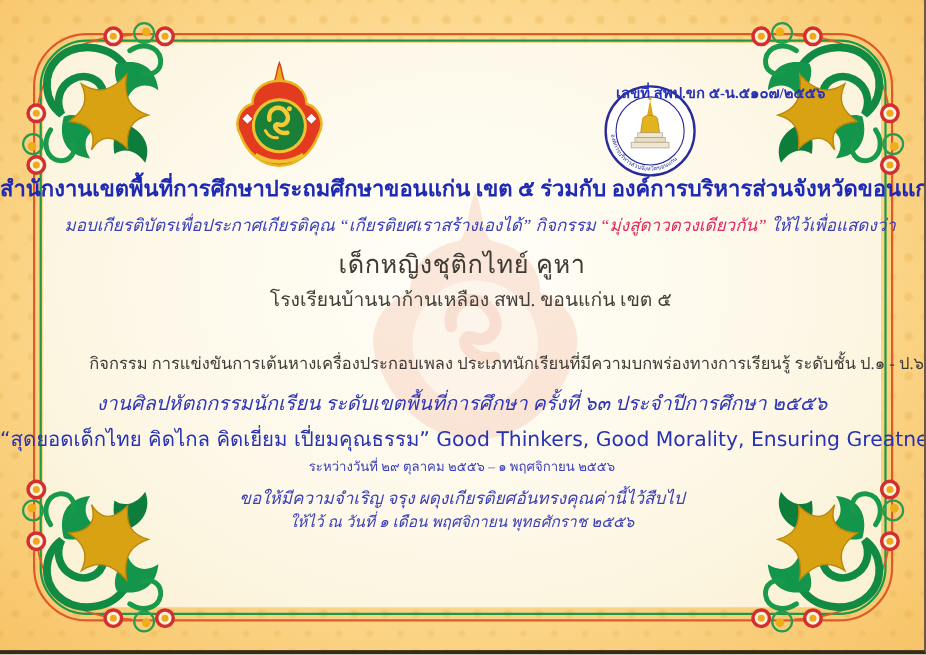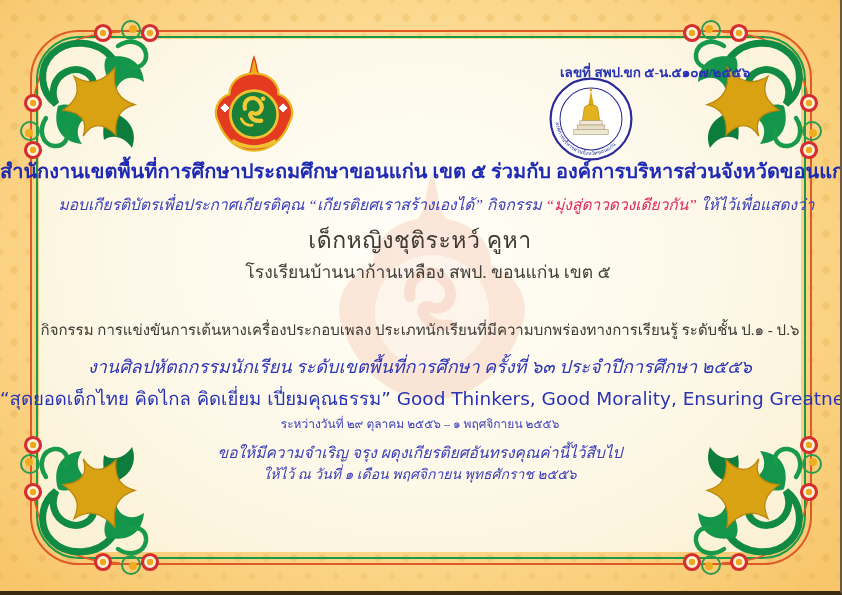--- a/index.html
+++ b/index.html
@@ -18,29 +18,29 @@
     background-position:0 0,14px 18px;
   }
   .panel{
     position:absolute;left:39px;top:39px;right:39px;bottom:39px;border-radius:40px;
     background:radial-gradient(ellipse at 50% 42%, #fffef8 0%, #fdf8e8 55%, #faf0d2 100%);
   }
   svg.frame{position:absolute;left:0;top:0;width:842px;height:595px;pointer-events:none;}
   .watermark{position:absolute;left:300px;top:165px;width:264px;height:272px;opacity:.30;pointer-events:none;}
   .content{position:absolute;inset:0;}
   .line{position:absolute;left:0;right:0;text-align:center;white-space:nowrap;}
-  .ref{position:absolute;top:61px;left:560px;width:240px;text-align:left;
+  .ref{position:absolute;top:73px;left:560px;width:240px;text-align:left;
        font-size:13.5px;font-weight:bold;color:#2733b4;white-space:nowrap;}
   .header{top:155px;font-size:20px;font-weight:bold;color:#1f2ab4;}
   .intro{top:192px;font-size:15.5px;font-style:italic;color:#3a3fb8;padding-left:33px;}
   .intro .hl{color:#e02862;}
   .name{top:222px;font-size:23px;color:#3f3a33;letter-spacing:.5px;}
   .school{top:258px;font-size:17.5px;color:#43403a;margin-left:16px;}
   .award{top:288px;font-size:17.5px;color:#43403a;}
-  .activity{top:318px;font-size:15px;color:#3f3c37;}
+  .activity{top:318px;font-size:15px;color:#3f3c37;text-align:right;}
   .event{top:352px;font-size:18px;font-style:italic;color:#2f36b6;}
   .slogan{top:384px;font-size:18.5px;color:#2733b4;font-family:"DejaVu Sans",sans-serif;}
   .daterange{top:414px;font-size:12px;color:#3a3fb8;}
   .blessing{top:440px;font-size:15.5px;font-style:italic;color:#3a3fb8;}
   .issued{top:463px;font-size:14px;font-style:italic;color:#3a3fb8;}
   .sig-block{position:absolute;text-align:center;}
   .sig-left{left:60px;top:478px;width:420px;}
   .sig-right{left:455px;top:478px;width:300px;}
   .sig-img{height:38px;}
   .sig-name{font-size:14px;font-style:italic;color:#2a35b0;margin-top:1px;}
@@ -131,21 +131,21 @@
 
   <div class="content">
     <div class="ref">เลขที่ สพป.ขก ๕-น.๕๑๐๗/๒๕๕๖</div>
 
     <div class="line header">สำนักงานเขตพื้นที่การศึกษาประถมศึกษาขอนแก่น เขต ๕ ร่วมกับ องค์การบริหารส่วนจังหวัดขอนแก่น</div>
 
     <div class="line intro">
       <span>มอบเกียรติบัตรเพื่อประกาศเกียรติคุณ “เกียรติยศเราสร้างเองได้” กิจกรรม </span><span class="hl">“มุ่งสู่ดาวดวงเดียวกัน”</span><span> ให้ไว้เพื่อแสดงว่า</span>
     </div>
 
-    <div class="line name">เด็กหญิงชุติระหว์  คูหา</div>
+    <div class="line name">เด็กหญิงชุติกไทย์  คูหา</div>
     <div class="line school">โรงเรียนบ้านนาก้านเหลือง สพป. ขอนแก่น เขต ๕</div>
     <div class="line activity">กิจกรรม การแข่งขันการเต้นหางเครื่องประกอบเพลง ประเภทนักเรียนที่มีความบกพร่องทางการเรียนรู้ ระดับชั้น ป.๑ - ป.๖</div>
     <div class="line event">งานศิลปหัตถกรรมนักเรียน ระดับเขตพื้นที่การศึกษา ครั้งที่ ๖๓ ประจำปีการศึกษา ๒๕๕๖</div>
     <div class="line slogan">“สุดยอดเด็กไทย คิดไกล คิดเยี่ยม เปี่ยมคุณธรรม” Good Thinkers, Good Morality, Ensuring Greatness</div>
     <div class="line daterange">ระหว่างวันที่ ๒๙ ตุลาคม ๒๕๕๖ – ๑ พฤศจิกายน ๒๕๕๖</div>
     <div class="line blessing">ขอให้มีความจำเริญ จรุง ผดุงเกียรติยศอันทรงคุณค่านี้ไว้สืบไป</div>
     <div class="line issued">ให้ไว้ ณ วันที่ ๑ เดือน พฤศจิกายน พุทธศักราช ๒๕๕๖</div>
 
 
   </div>

